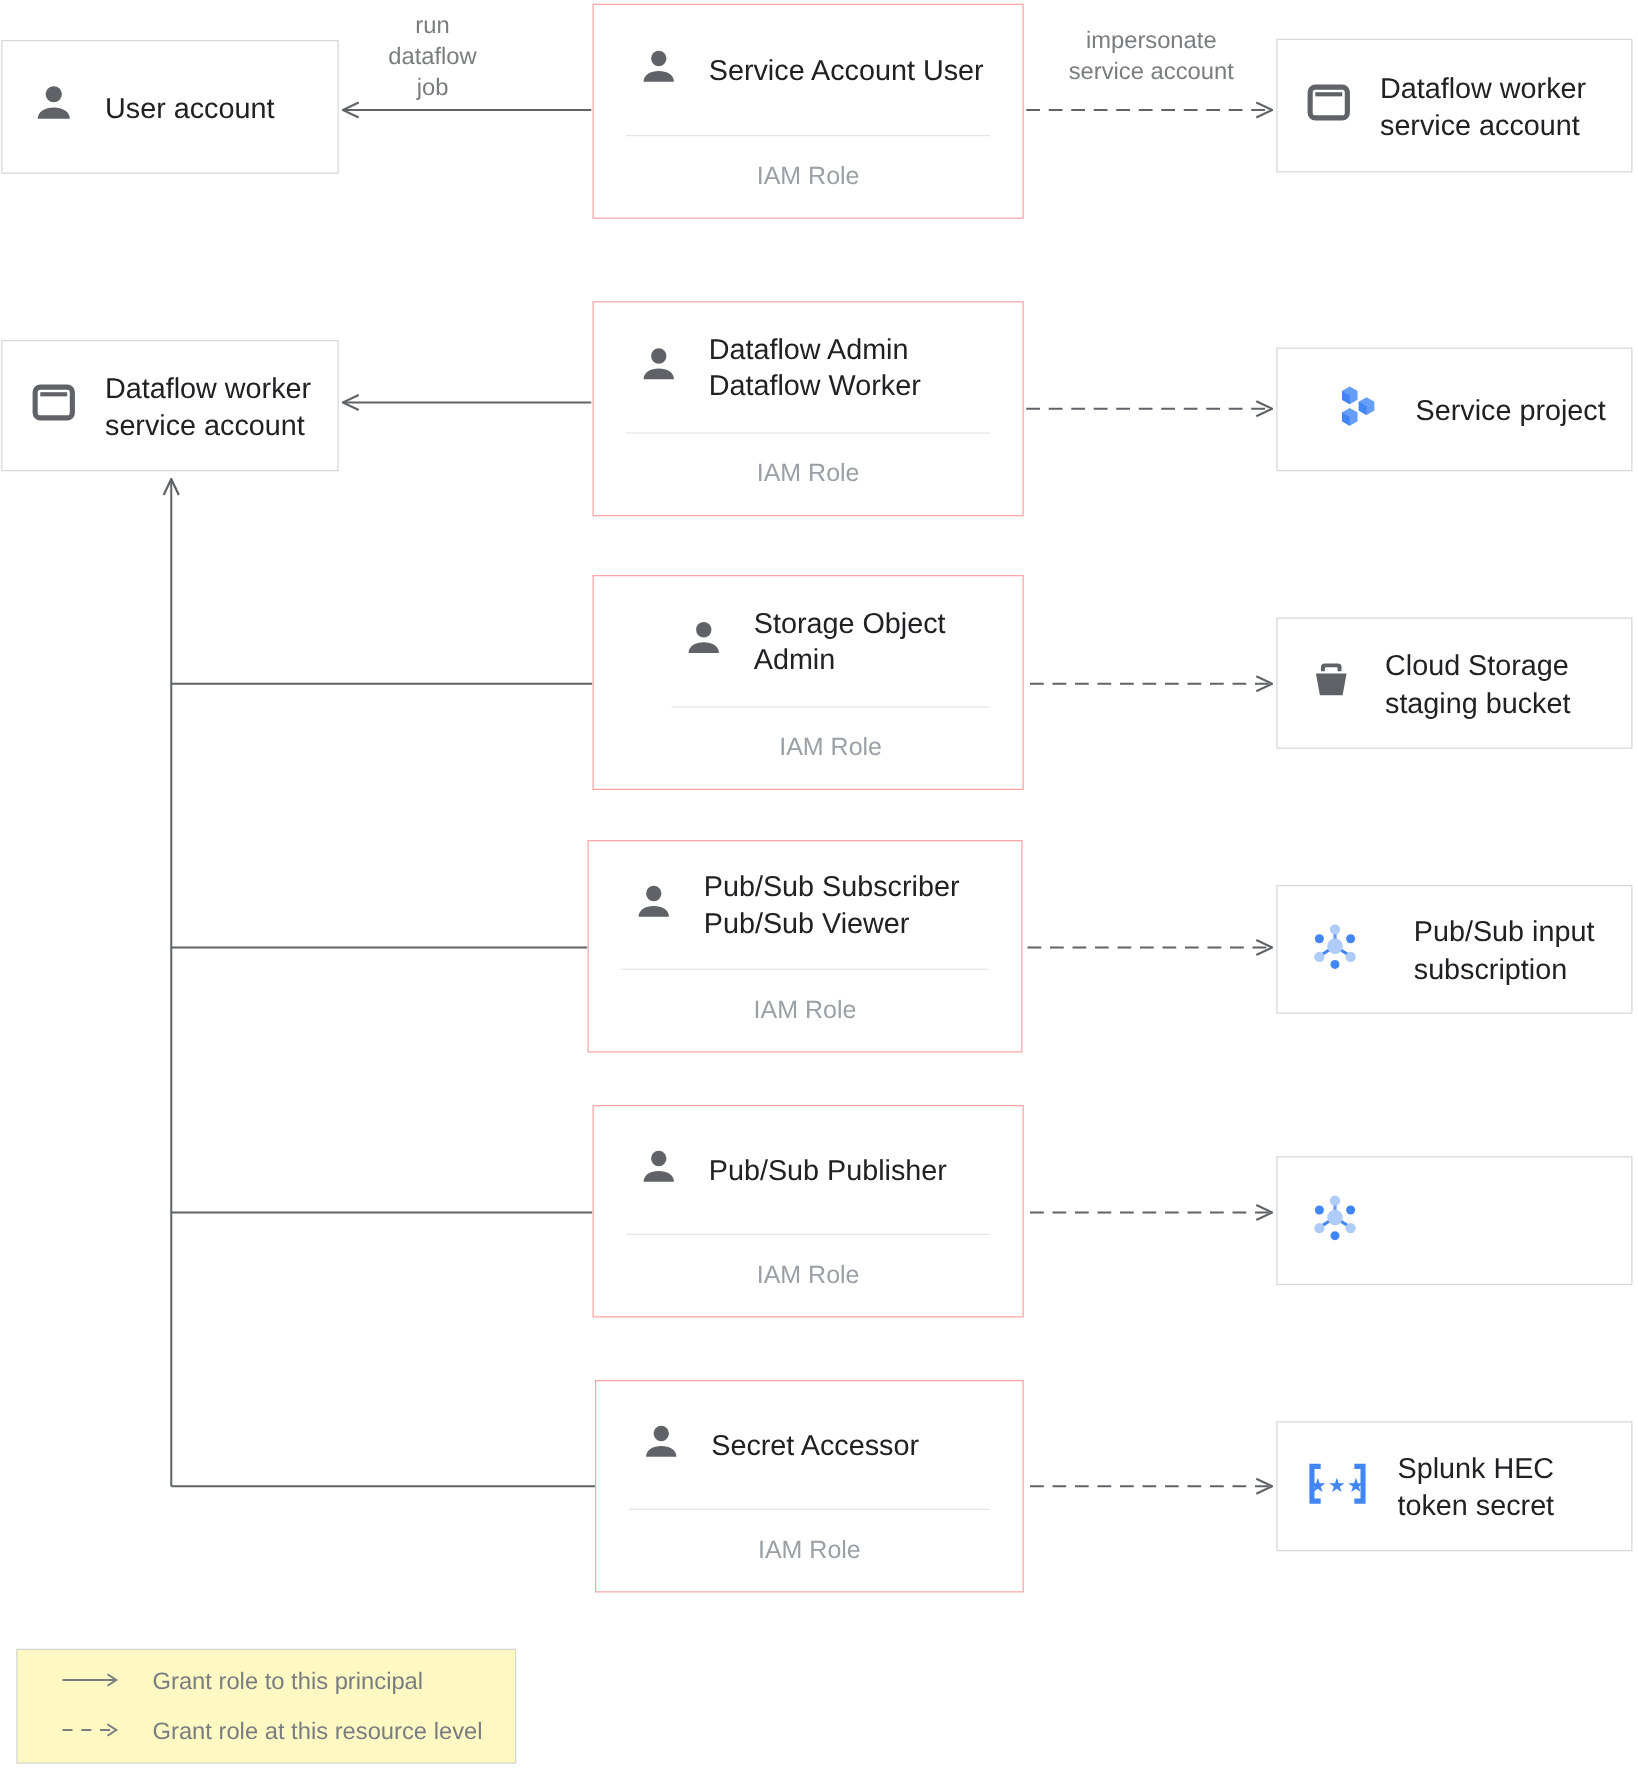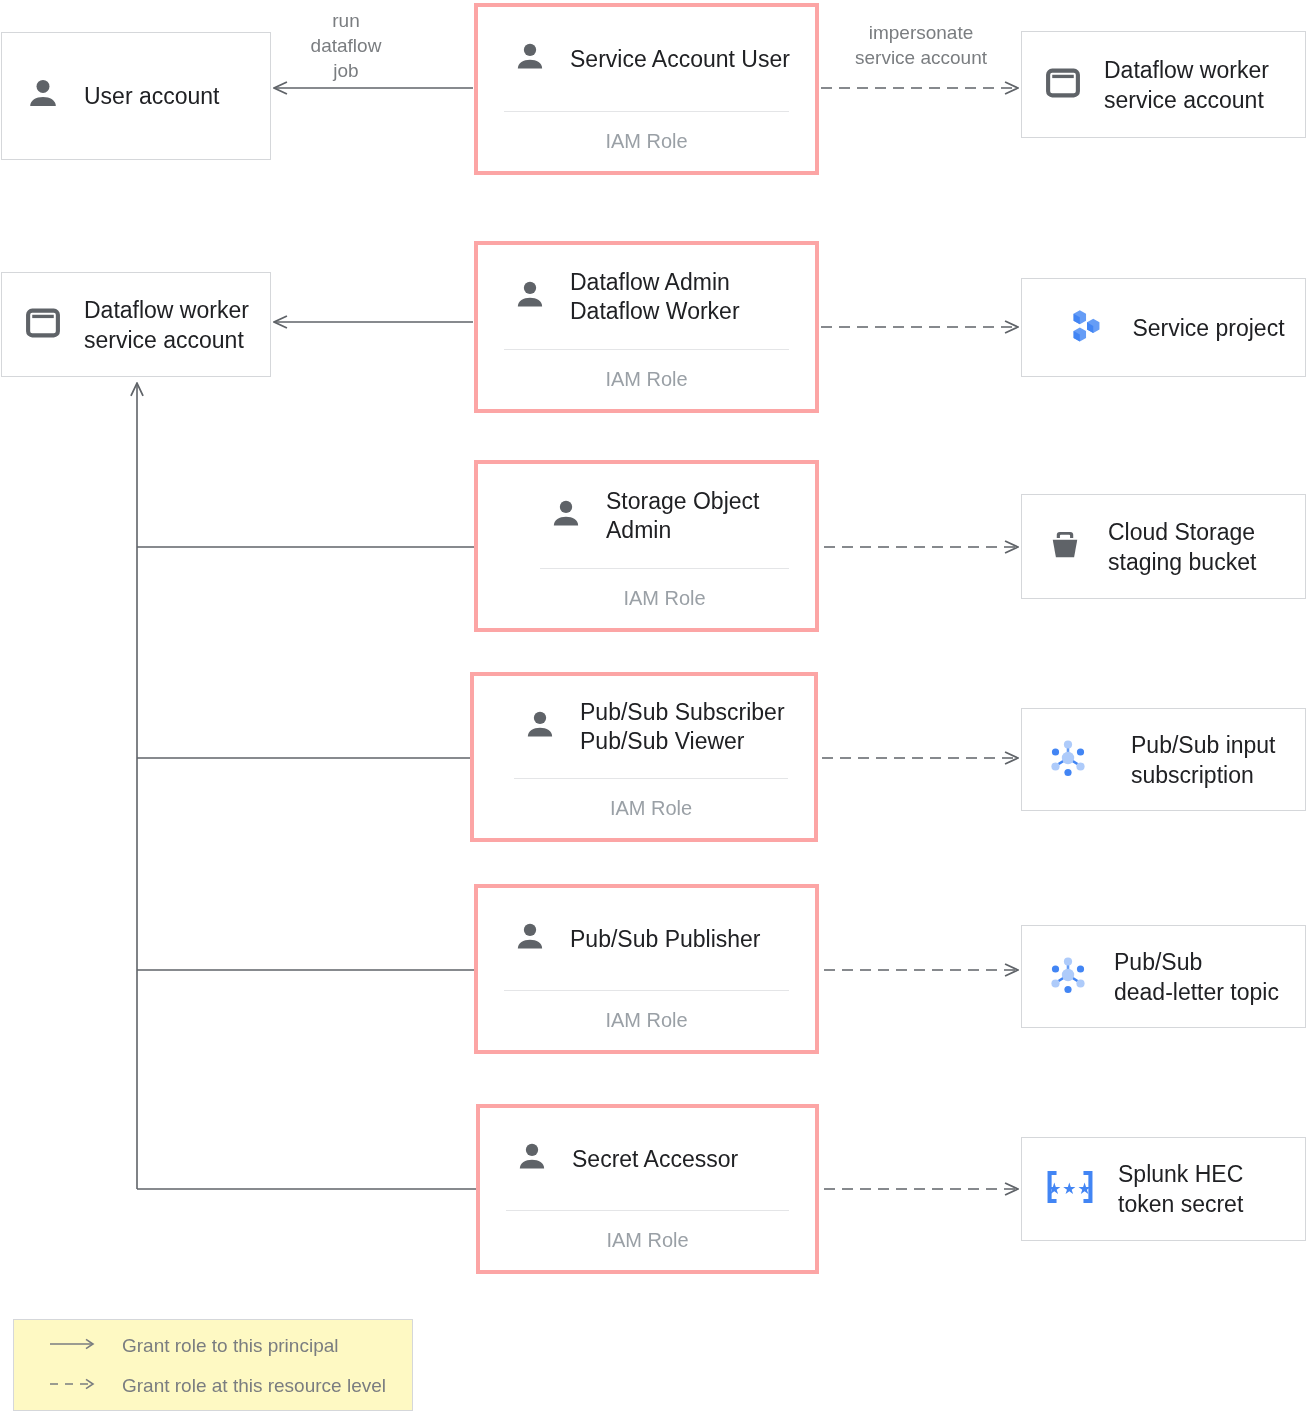--- a/index.html
+++ b/index.html
@@ -44,21 +44,21 @@
     line-height: 30px;
     color: #202124;
     margin-left: 22px;
     white-space: pre-line;
   }
 
   
   .card {
     position: absolute;
     box-sizing: border-box;
-    border: 4px solid #fca5a5;
+    border: 1px solid #fca5a5;
     background: #ffffff;
     display: flex;
     flex-direction: column;
   }
   .card-top {
     display: flex;
     align-items: center;
     padding-left: 34px;
     flex: 0 0 auto;
   }
@@ -152,21 +152,21 @@
     <line x1="824" y1="970" x2="1018" y2="970" stroke="#5f6368" stroke-width="1.6" stroke-dasharray="11 7" marker-end="url(#arrow-solid)"></line>
     <line x1="824" y1="1189" x2="1018" y2="1189" stroke="#5f6368" stroke-width="1.6" stroke-dasharray="11 7" marker-end="url(#arrow-solid)"></line>
   </svg>
 
   <div class="edge-label" style="left:288px; top:8px; width:116px;">run
 dataflow
 job</div>
   <div class="edge-label" style="left:838px; top:20px; width:166px;">impersonate
 service account</div>
 
-  <div class="node entity" style="left:1px; top:32px; width:270px; height:128px;">
+  <div class="node entity" style="left:1px; top:32px; width:270px; height:107px;">
     <span class="icon">
       <svg width="38" height="38" viewBox="0 0 24 24">
         <circle cx="12" cy="7.2" r="4.1" fill="#5f6368"></circle>
         <path d="M3.9 19.6c0-3.6 3.7-5.7 8.1-5.7s8.1 2.1 8.1 5.7z" fill="#5f6368"></path>
       </svg>
     </span>
     <span class="label">User account</span>
   </div>
 
   <div class="node entity" style="left:1px; top:272px; width:270px; height:105px;">
@@ -222,21 +222,21 @@
         </svg>
       </span>
       <span class="role">Storage Object Admin</span>
     </div>
     <div class="card-divider"></div>
     <div class="card-foot">
       <span>IAM Role</span>
     </div>
   </div>
 
-  <div class="card" style="left:470px; top:672px; width:348px; height:170px;padding-left:14px;">
+  <div class="card" style="left:470px; top:672px; width:348px; height:170px;">
     <div class="card-top" style="height:102px;">
       <span class="icon">
         <svg width="36" height="36" viewBox="0 0 24 24">
           <circle cx="12" cy="7.2" r="4.1" fill="#5f6368"></circle>
           <path d="M3.9 19.6c0-3.6 3.7-5.7 8.1-5.7s8.1 2.1 8.1 5.7z" fill="#5f6368"></path>
         </svg>
       </span>
       <span class="role">Pub/Sub Subscriber
 Pub/Sub Viewer</span>
     </div>
@@ -341,22 +341,20 @@
         <line x1="24" y1="24" x2="35" y2="31" stroke="#4285f4" stroke-width="2.6"></line>
         <circle cx="24" cy="24" r="6.2" fill="#aecbfa"></circle>
         <circle cx="24" cy="10.5" r="4.1" fill="#aecbfa"></circle>
         <circle cx="11.5" cy="18" r="3.6" fill="#4285f4"></circle>
         <circle cx="36.5" cy="18" r="3.6" fill="#4285f4"></circle>
         <circle cx="11.5" cy="32.5" r="4.1" fill="#aecbfa"></circle>
         <circle cx="36.5" cy="32.5" r="4.1" fill="#aecbfa"></circle>
         <circle cx="24" cy="38.5" r="3.6" fill="#4285f4"></circle>
       </svg>
     </span>
-    <span class="label">Pub/Sub
-dead-letter topic</span>
   </div>
 
   <div class="node entity" style="left:1021px; top:1137px; width:285px; height:104px;">
     <span class="icon">
       <svg width="52" height="44" viewBox="0 0 56 44">
         <path d="M13.5 7 H6 V37 H13.5" fill="none" stroke="#4285f4" stroke-width="4.4"></path>
         <path d="M42.5 7 H50 V37 H42.5" fill="none" stroke="#4285f4" stroke-width="4.4"></path>
         <text x="28" y="29.5" text-anchor="middle" font-family="DejaVu Sans, sans-serif" font-size="17" fill="#4285f4" letter-spacing="1.2">★★★</text>
       </svg>
     </span>

